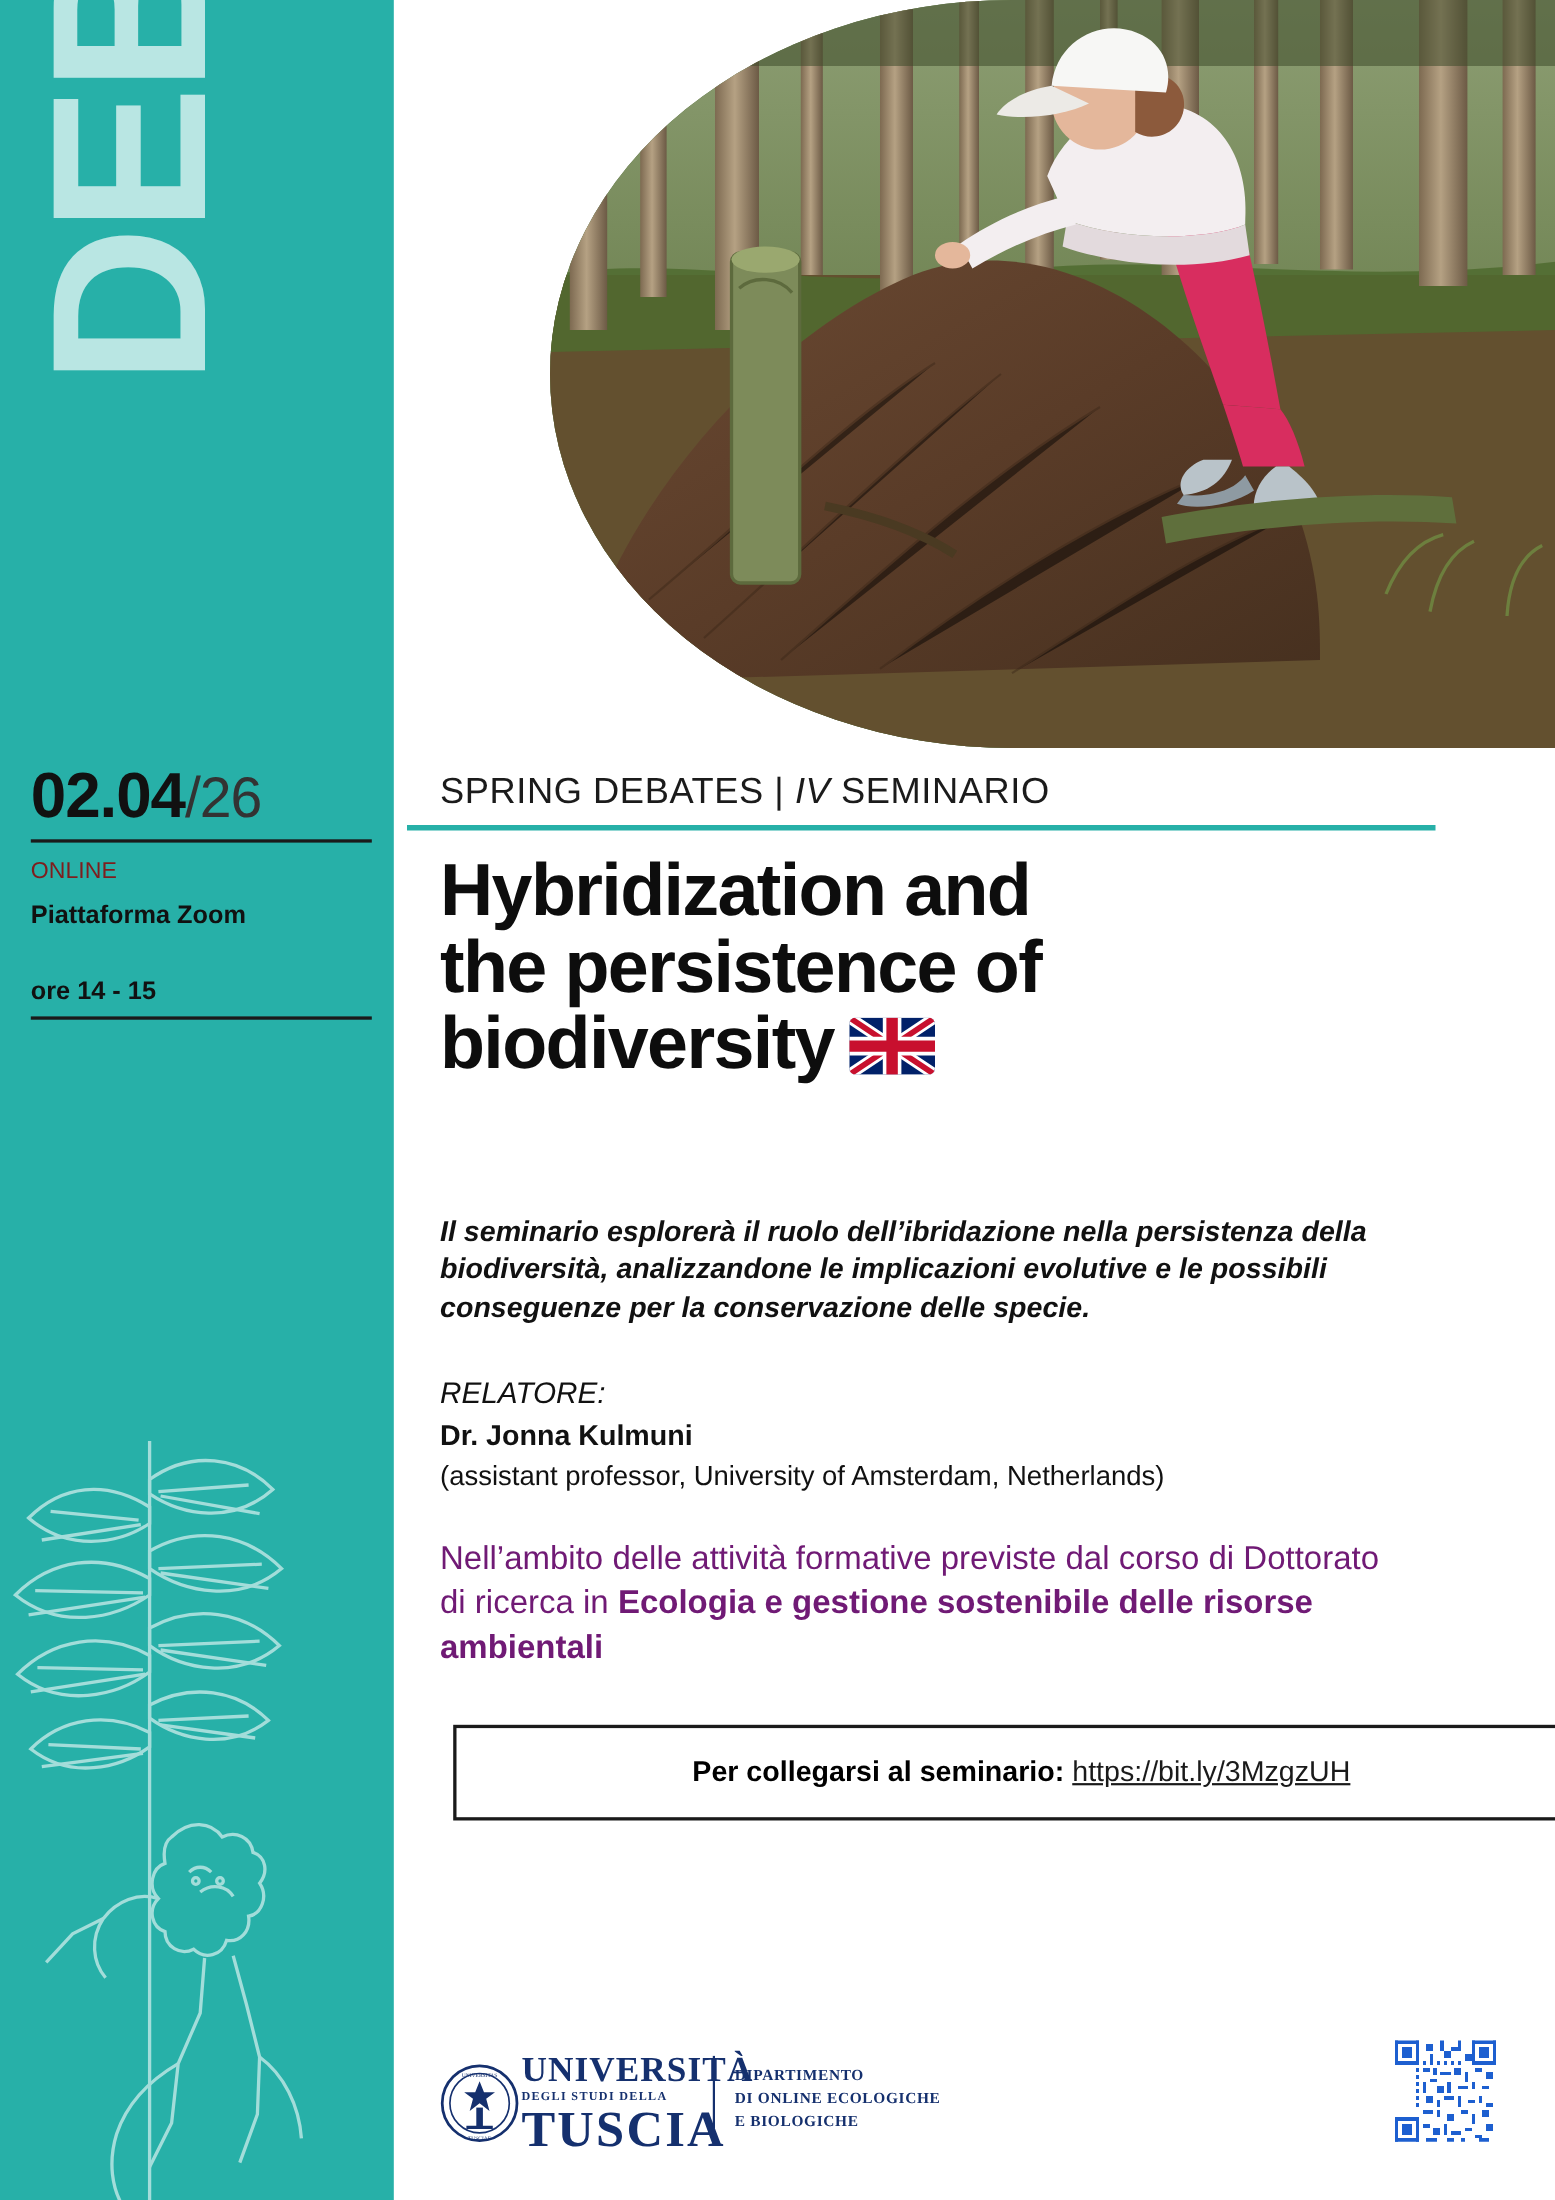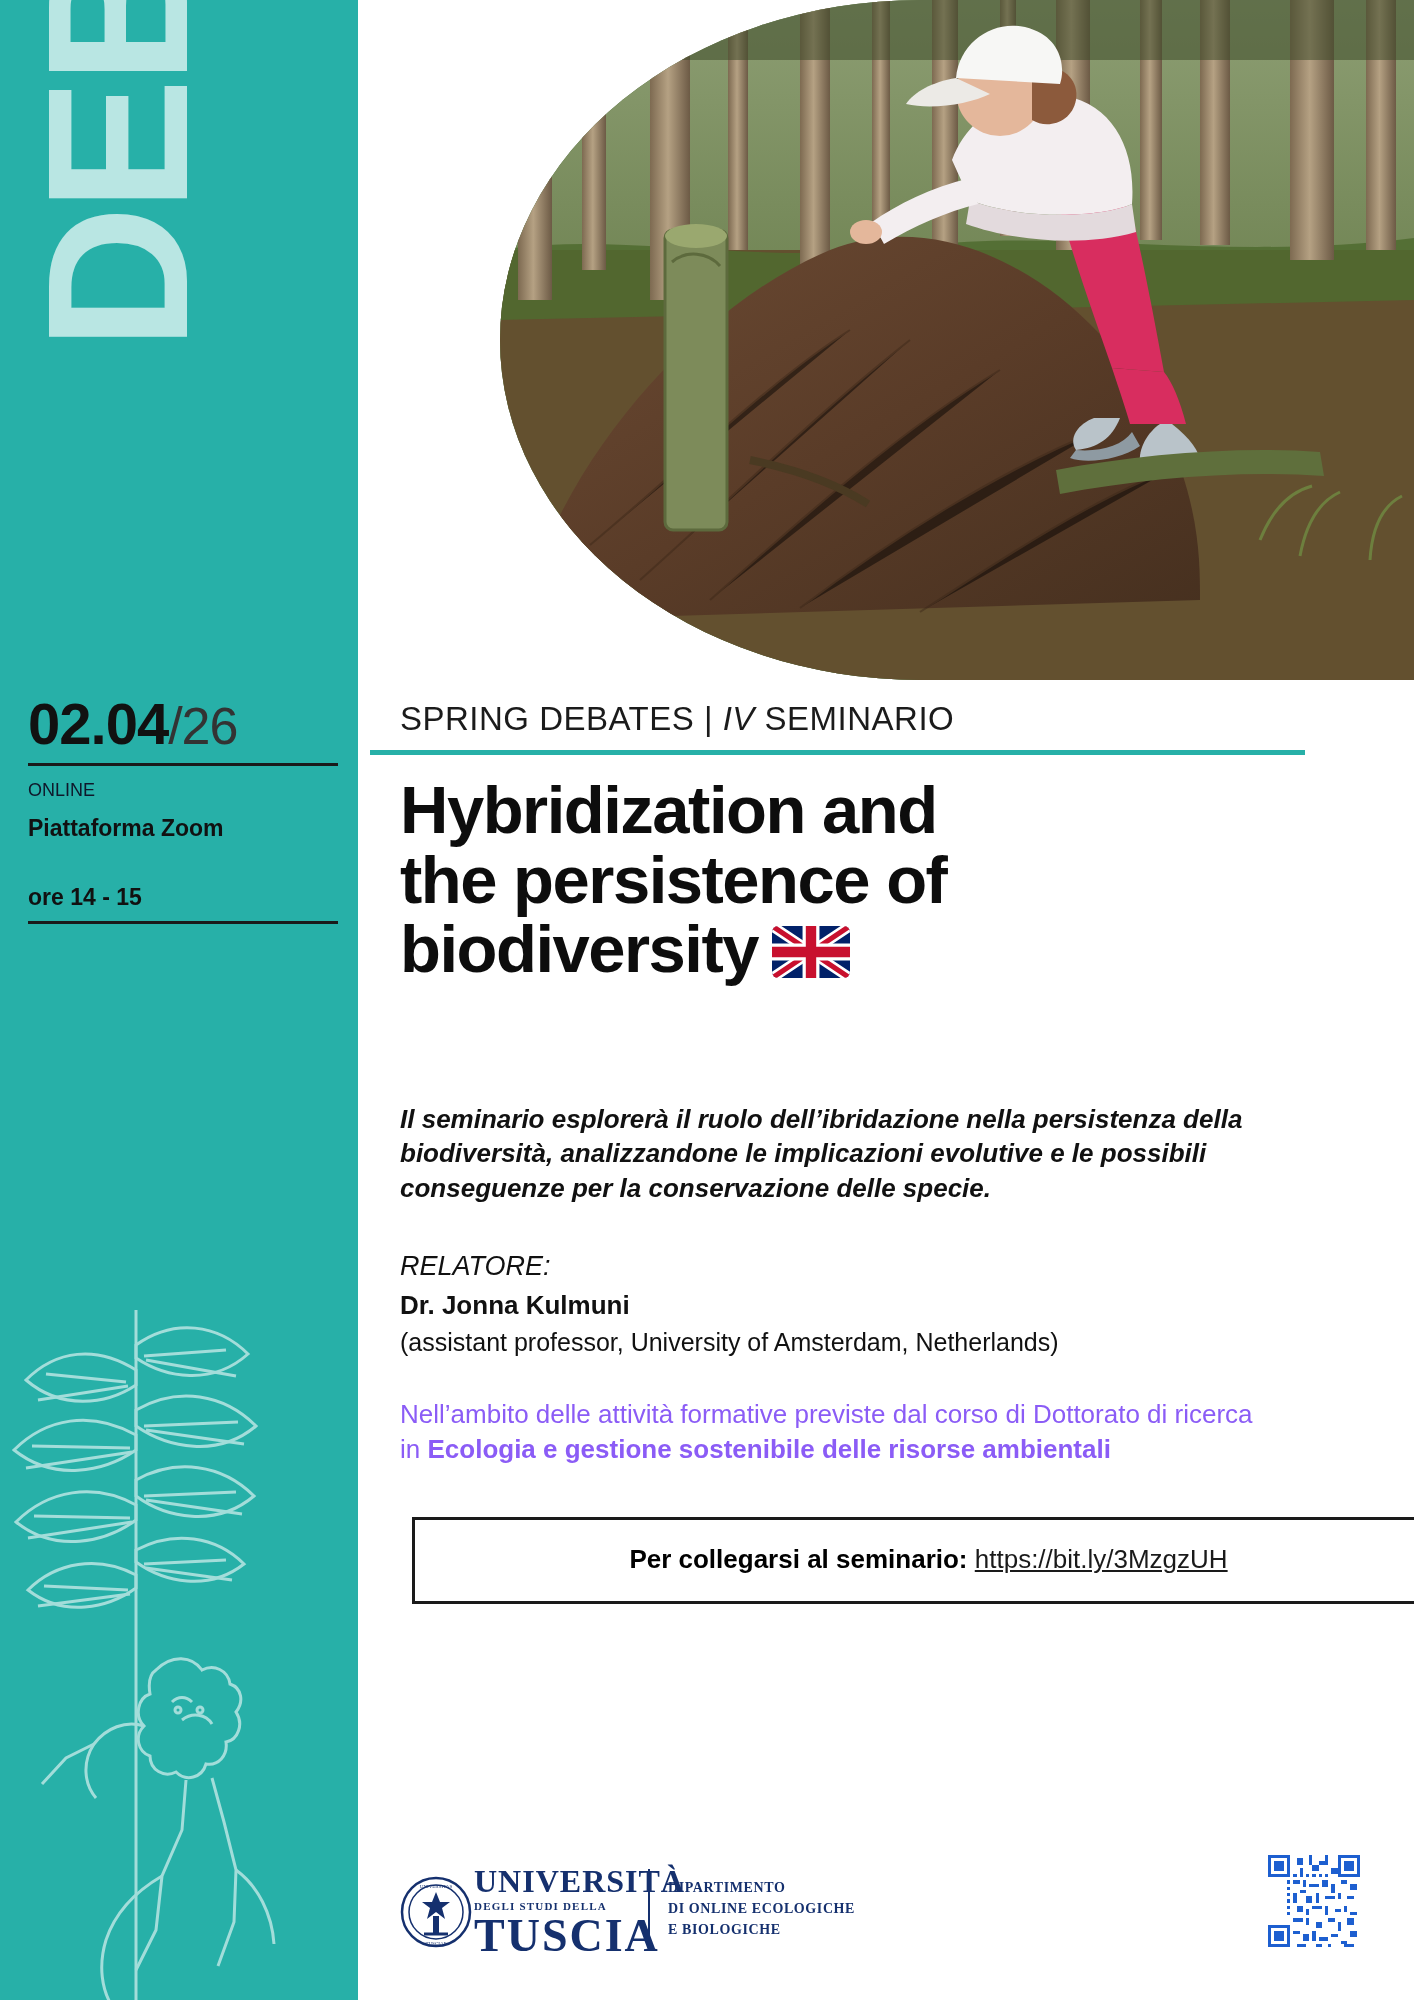--- a/index.html
+++ b/index.html
@@ -61,21 +61,21 @@
   .date-year {
     font-size: 52px; font-weight: normal; color: #333; letter-spacing: -1px;
   }
   .hr-dark {
     margin-top: 6px;
     border-top: 3px solid #1a1a1a;
     width: 310px;
   }
   .online {
     margin-top: 14px;
-    font-size: 18px; color: #0f172a;
+    font-size: 21px; color: #7f1d1d;
   }
   .platform {
     margin-top: 14px;
     font-size: 23px; font-weight: bold; color: #111;
   }
   .hour {
     margin-top: 42px;
     font-size: 23px; font-weight: bold; color: #111;
   }
   .hr-dark2 {
@@ -160,23 +160,23 @@
     font-weight: bold;
     color: #111;
   }
   .speaker-aff {
     margin-top: 7px;
     font-size: 25px;
     color: #111;
   }
   .course {
     margin-top: 40px;
-    font-size: 26px;
+    font-size: 30px;
     line-height: 1.35;
-    color: #8b5cf6;
+    color: #701a75;
     width: 880px;
   }
   .course b { font-weight: bold; }
 
   .linkbox {
     margin-top: 50px;
     margin-left: 12px;
     width: 1033px;
     border: 3px solid #1a1a1a;
     padding: 24px 0 26px 0;

